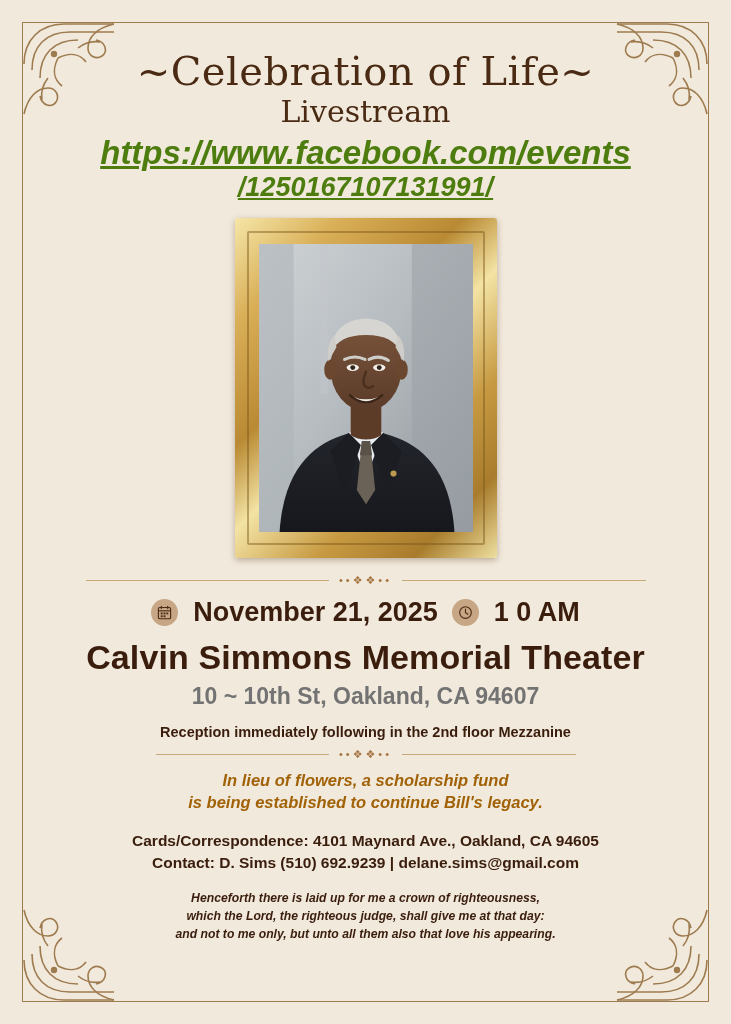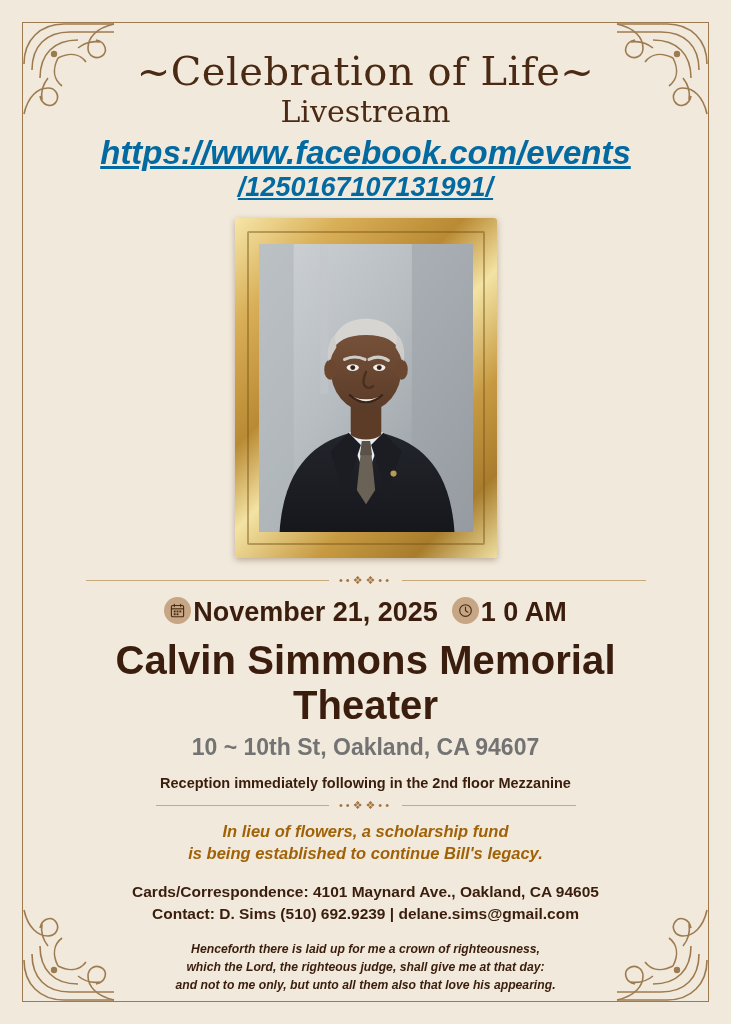--- a/index.html
+++ b/index.html
@@ -64,21 +64,21 @@
     font-size: 30px;
     color: #4a2a13;
     margin: 2px 0 4px 0;
     font-weight: 400;
   }
   .url {
     font-family: "Liberation Sans", sans-serif;
     font-style: italic;
     font-weight: bold;
     font-size: 33px;
-    color: #0369a1;
+    color: #4d7c0f;
     text-decoration: underline;
     line-height: 1.12;
     margin: 6px 0 0 0;
     word-break: break-all;
   }
   .url .line2 { font-size: 27px; display:block; }
 
   
   .portrait-wrap {
     margin: 16px auto 0 auto;
@@ -144,39 +144,39 @@
 
   .when-row {
     display: flex;
     align-items: center;
     justify-content: center;
     gap: 14px;
     margin-top: 6px;
   }
   .when-item {
     display: flex;
-    align-items: flex-start;
-    gap: 2px;
+    align-items: center;
+    gap: 15px;
   }
   .badge {
     width: 27px; height: 27px;
     border-radius: 50%;
     background: #c6a684;
     display: flex;
     align-items: center;
     justify-content: center;
     color: #4a2a13;
   }
   .when-text {
     font-size: 27px;
     font-weight: bold;
     color: #3a1d0c;
   }
   .venue {
-    font-size: 40px;
+    font-size: 34px;
     font-weight: bold;
     color: #3a1d0c;
     margin-top: 10px;
     letter-spacing: 0.1px;
   }
   .address {
     font-size: 23px;
     font-weight: bold;
     color: #737373;
     margin-top: 6px;

